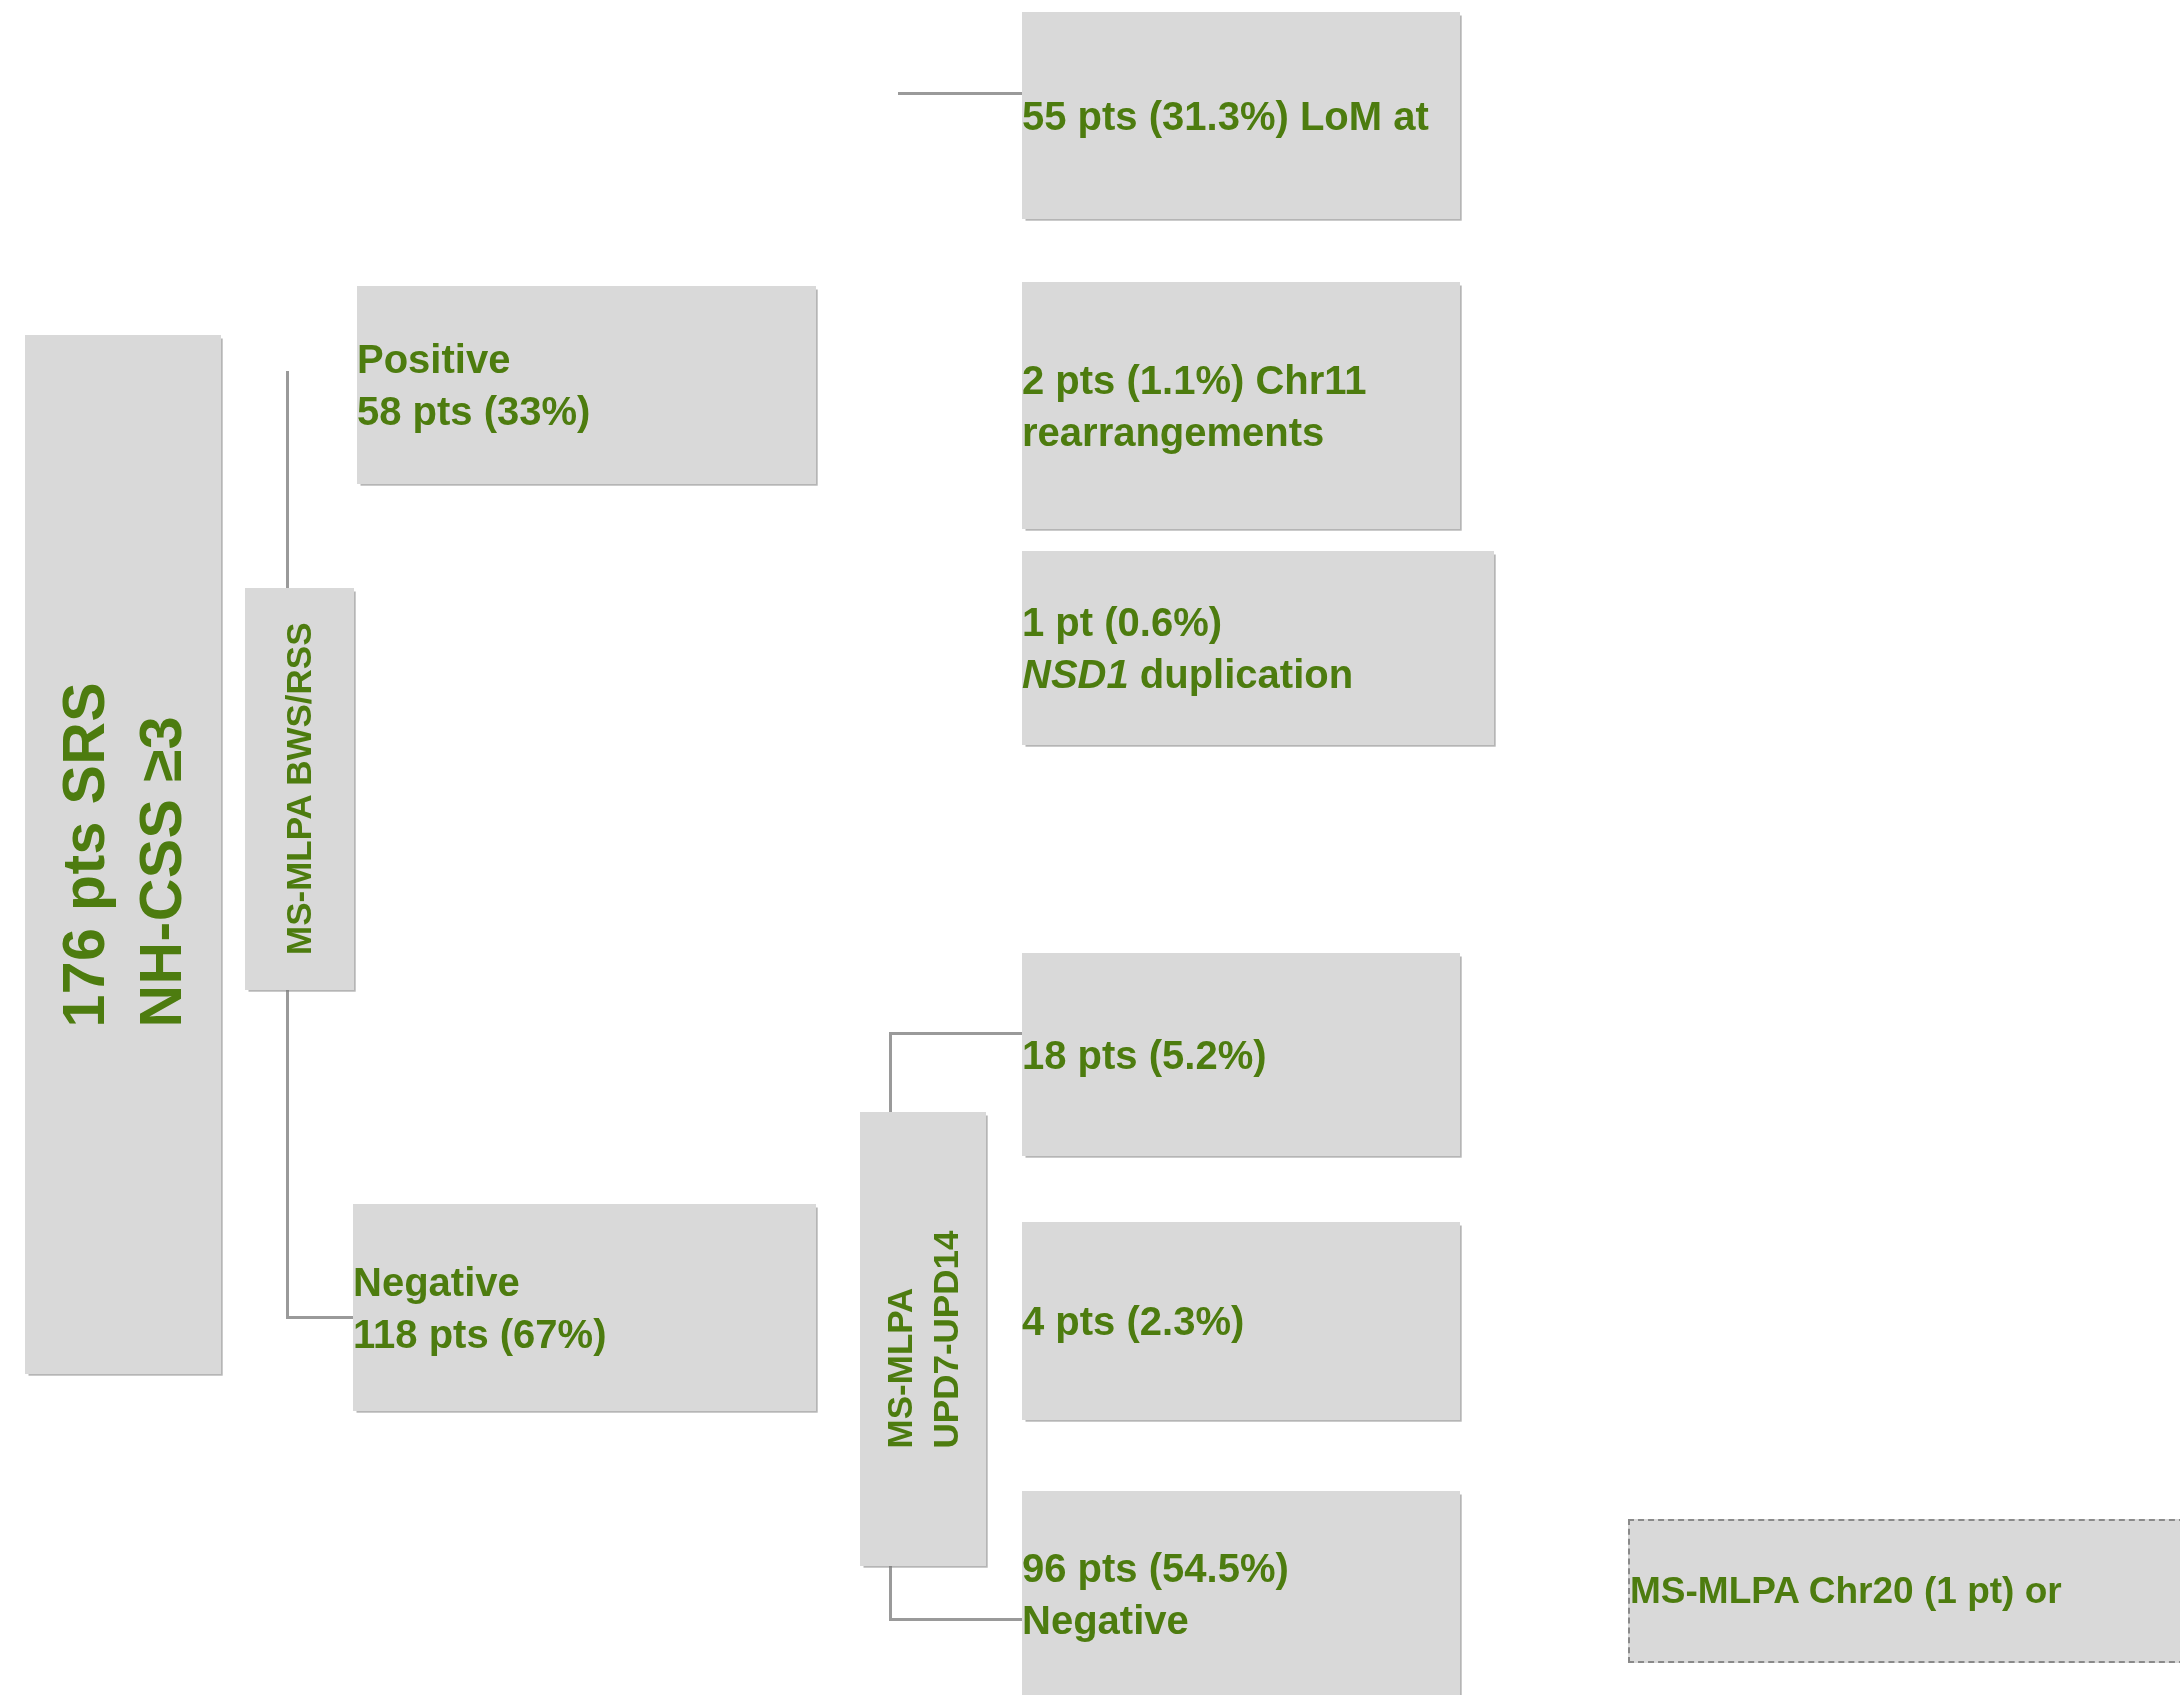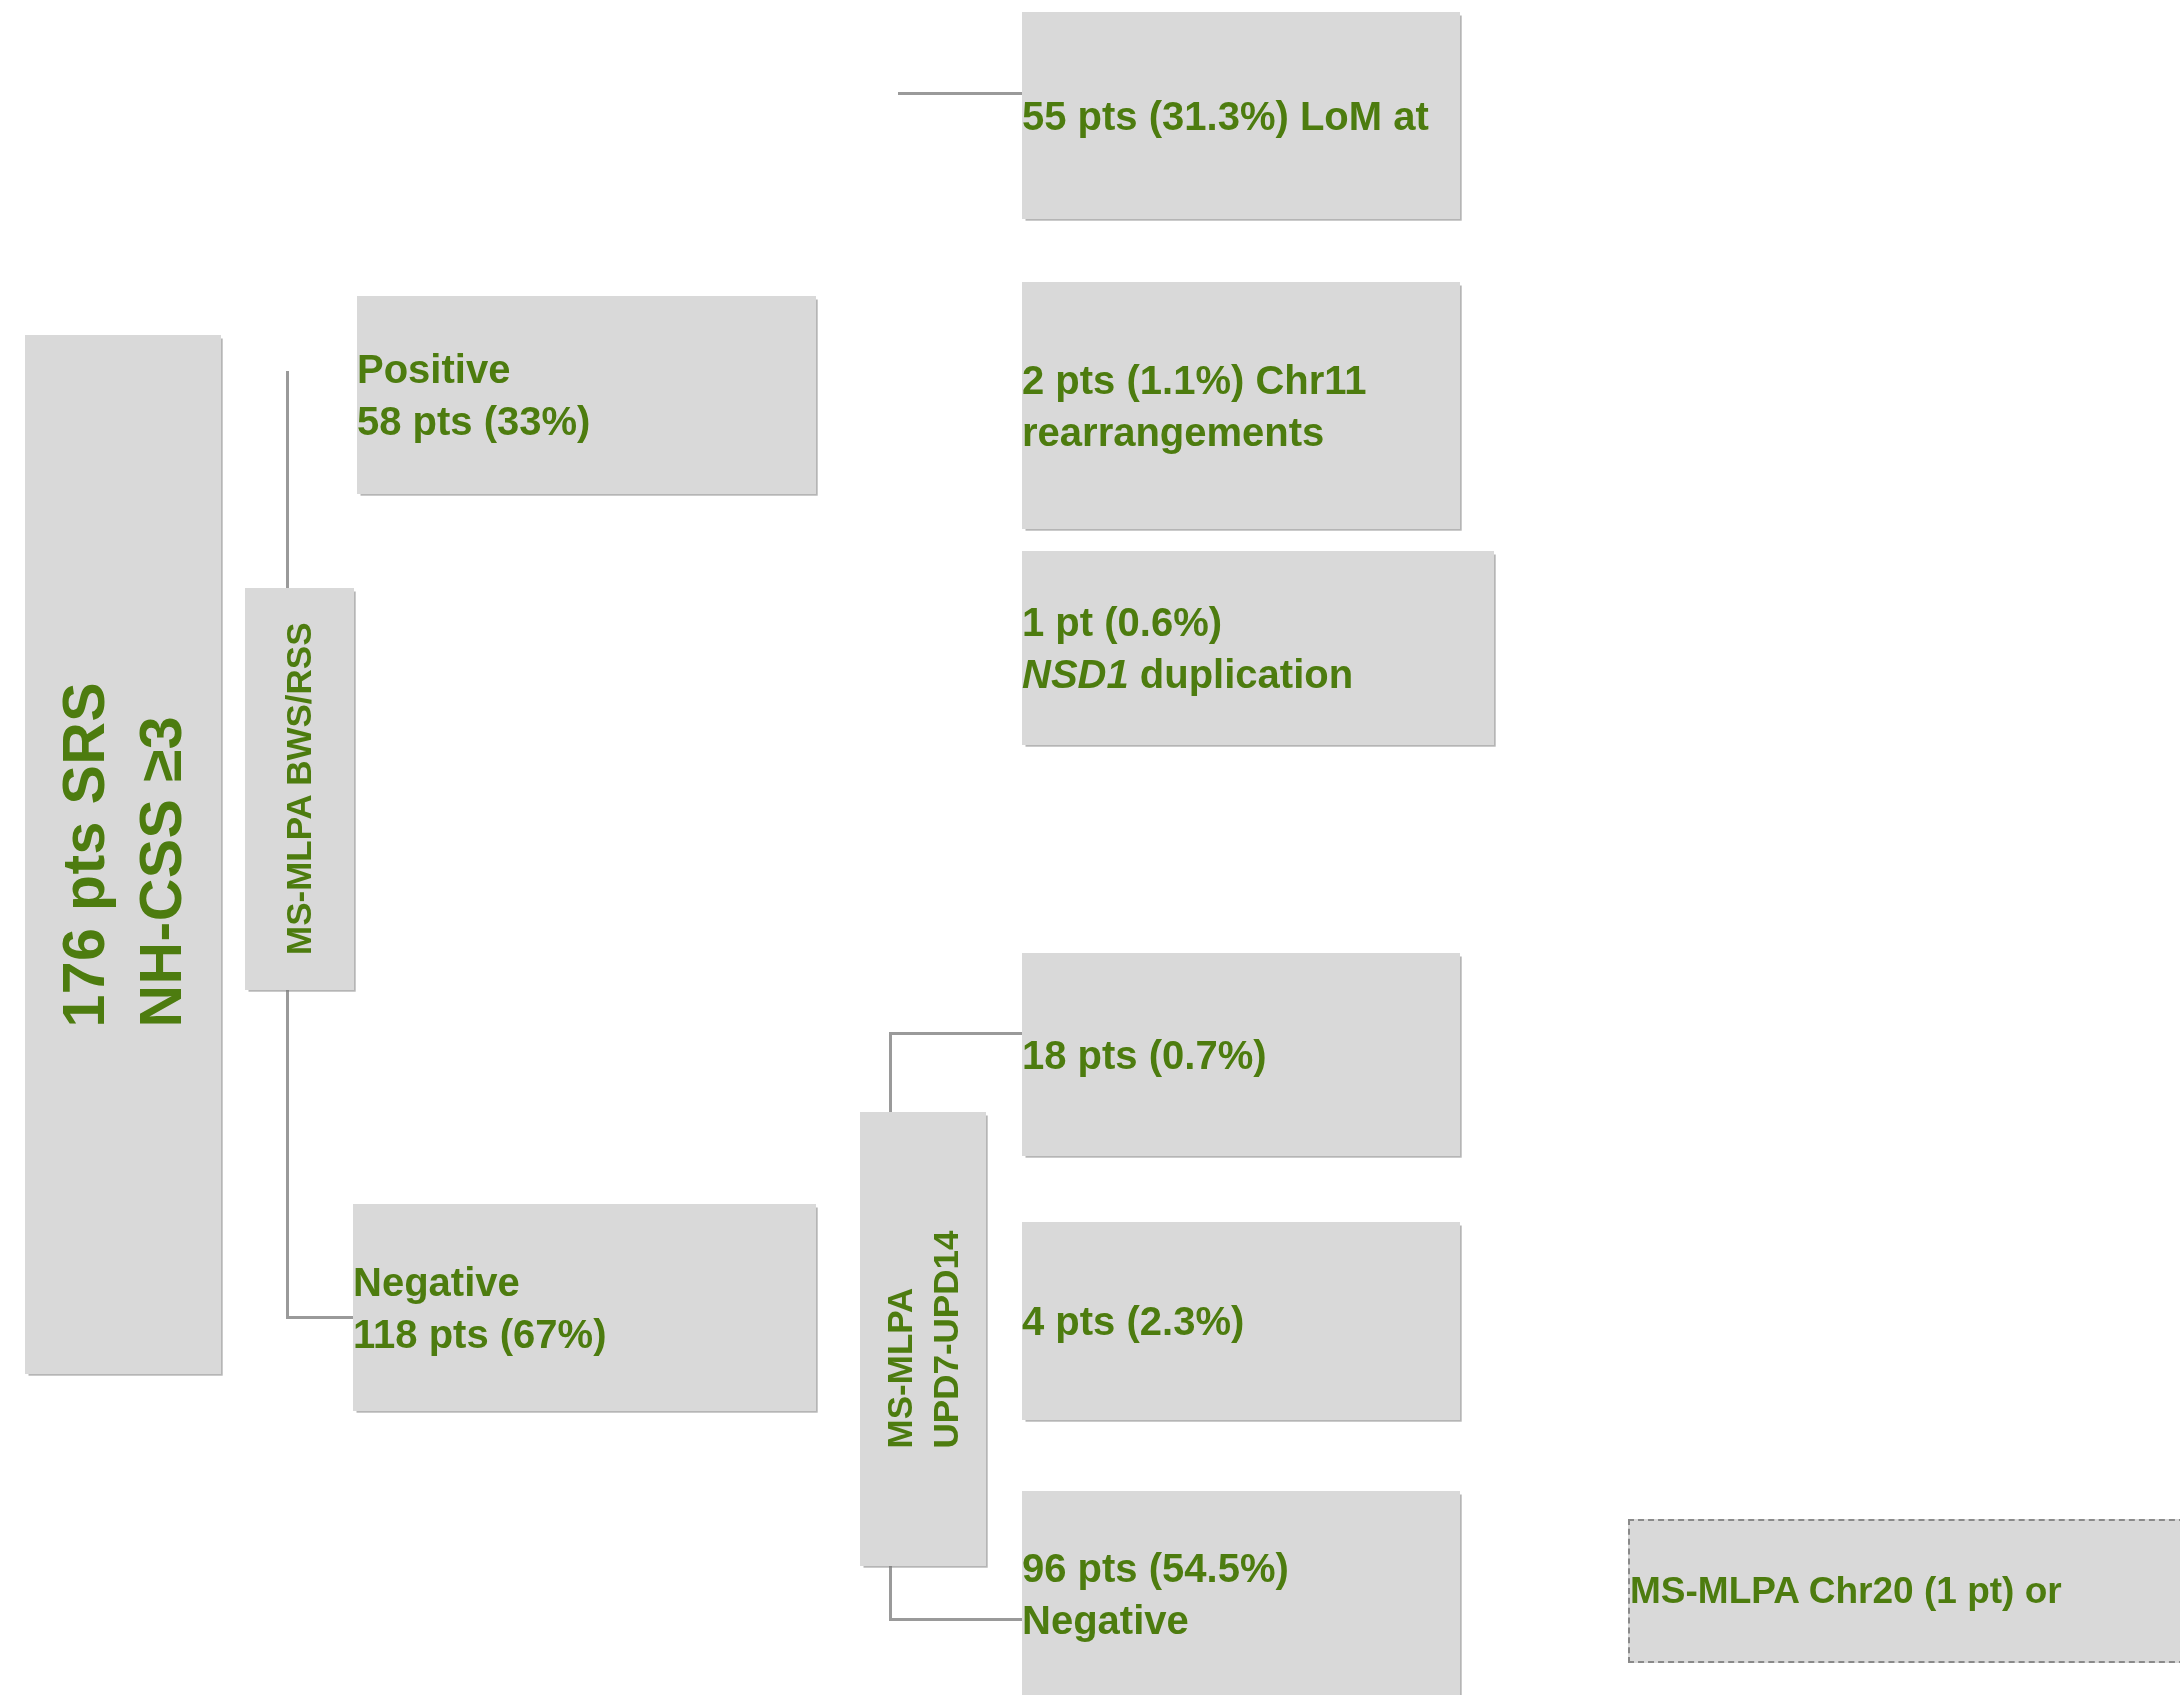--- a/index.html
+++ b/index.html
@@ -75,21 +75,21 @@
       <span class="line">NH-CSS ≥3</span>
     </span>
   </div>
 
   <div class="box vert fz-vert" style="left:245px;top:588px;width:109px;height:402px;">
     <span class="inner">
       <span class="line">MS-MLPA BWS/RSS</span>
     </span>
   </div>
 
-  <div class="box fz-body" style="left:357px;top:296px;width:459px;height:198px;">
+  <div class="box fz-body" style="left:357px;top:286px;width:459px;height:198px;">
     <span class="txt">
       <span class="line">Positive</span>
       <span class="line">58 pts (33%)</span>
     </span>
   </div>
 
   <div class="box fz-body" style="left:353px;top:1204px;width:463px;height:207px;">
     <span class="txt">
       <span class="line">Negative</span>
       <span class="line">118 pts (67%)</span>
@@ -118,21 +118,21 @@
 
   <div class="box fz-body" style="left:1022px;top:551px;width:472px;height:194px;">
     <span class="txt">
       <span class="line">1 pt (0.6%)</span>
       <span class="line"><span class="ital">NSD1</span><span> duplication</span></span>
     </span>
   </div>
 
   <div class="box fz-body" style="left:1022px;top:953px;width:438px;height:203px;">
     <span class="txt">
-      <span class="line">18 pts (0.7%)</span>
+      <span class="line">18 pts (5.2%)</span>
     </span>
   </div>
 
   <div class="box fz-body" style="left:1022px;top:1222px;width:438px;height:198px;">
     <span class="txt">
       <span class="line">4 pts (2.3%)</span>
     </span>
   </div>
 
   <div class="box fz-body" style="left:1022px;top:1491px;width:438px;height:205px;">

